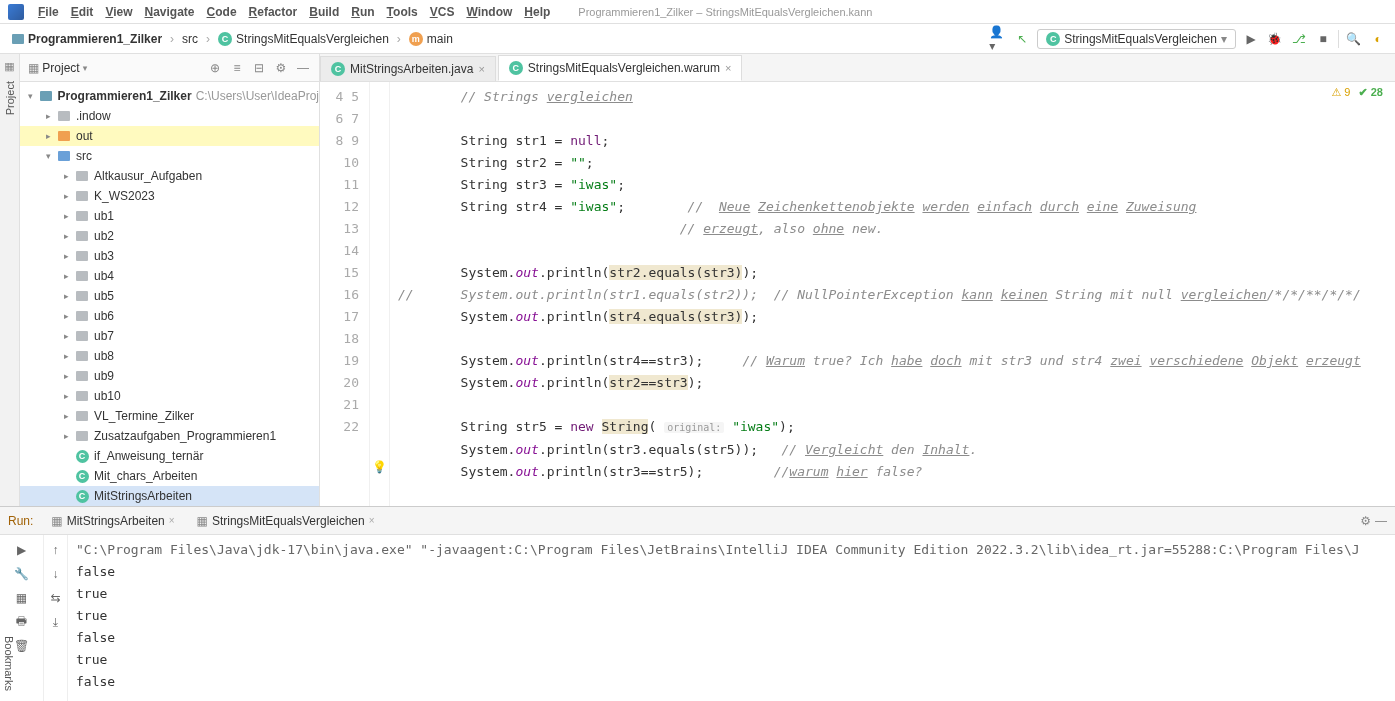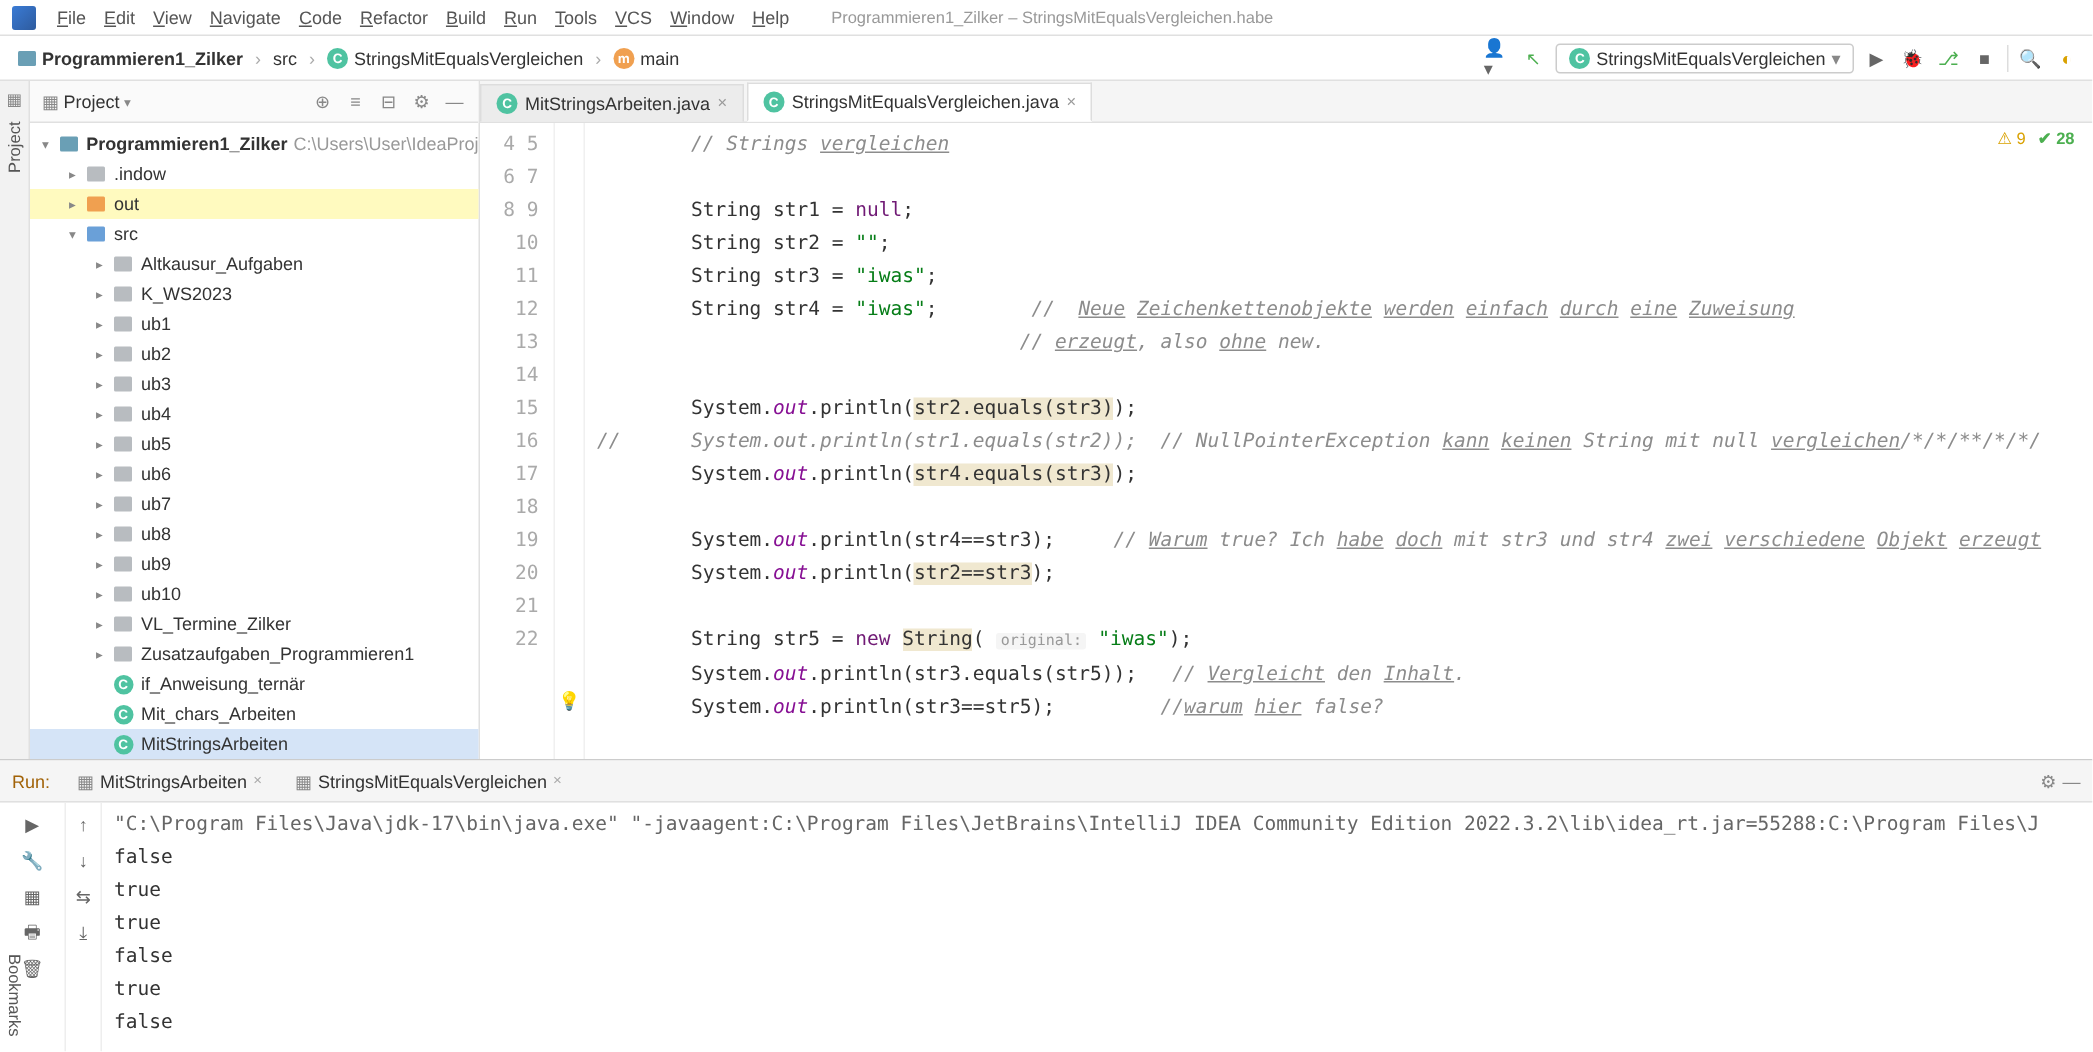--- a/index.html
+++ b/index.html
@@ -1,19 +1,19 @@
 <!DOCTYPE html>
 <html><head>
 <meta charset="utf-8">
 <style>
 * { box-sizing: border-box; margin: 0; padding: 0; }
 body { font-family: -apple-system, "Segoe UI", sans-serif; font-size: 12px; background: #fff; color: #333; overflow: hidden; height: 701px; width: 1395px; position: relative; }
 .menubar { display: flex; align-items: center; height: 24px; padding: 0 8px; border-bottom: 1px solid #e0e0e0; gap: 2px; }
 .menubar .logo { width: 16px; height: 16px; background: linear-gradient(135deg,#3a7bd5,#2e5b9e); border-radius:2px; margin-right:6px; }
-.menubar .mitem { padding: 2px 6px; cursor: pointer; color:#555; }
+.menubar .mitem { padding: 2px 6px; cursor: pointer; color:#555;font-weight:bold; }
 .menubar .title-path { margin-left: 20px; color: #999; font-size: 11px; }
 .navbar { display: flex; align-items: center; height: 30px; padding: 0 8px; border-bottom: 1px solid #e0e0e0; justify-content: space-between; }
 .breadcrumb { display: flex; align-items: center; gap: 4px; font-size: 12px; }
 .breadcrumb .sep { color: #aaa; }
 .breadcrumb .chip { display:flex; align-items:center; gap:4px; padding:1px 4px; }
 .right-tools { display:flex; align-items:center; gap:6px; }
 .right-tools .ico { width:18px; height:18px; display:flex; align-items:center; justify-content:center; cursor:pointer; color:#666; }
 .run-config { border:1px solid #ccc; border-radius:3px; padding:2px 8px; display:flex; align-items:center; gap:4px; min-width:180px; background:#fff; font-size:12px; }
 .play-ico { color:#4caf50; }
 .bug-ico { color:#4caf50; }
@@ -86,21 +86,21 @@
       <span class="mitem"><u>N</u>avigate</span>
       <span class="mitem"><u>C</u>ode</span>
       <span class="mitem"><u>R</u>efactor</span>
       <span class="mitem"><u>B</u>uild</span>
       <span class="mitem"><u>R</u>un</span>
       <span class="mitem"><u>T</u>ools</span>
       <span class="mitem"><u>V</u>CS</span>
       <span class="mitem"><u>W</u>indow</span>
       <span class="mitem"><u>H</u>elp</span>
     </div>
-  <div class="title-path">Programmieren1_Zilker – StringsMitEqualsVergleichen.habe</div>
+  <div class="title-path">Programmieren1_Zilker – StringsMitEqualsVergleichen.kann</div>
 </div>
 
 <div class="navbar">
   <div class="breadcrumb">
     <span class="chip">
         <span class="fld-ico"></span>
         <b>Programmieren1_Zilker</b>
       </span>
     <span class="sep">›</span>
     <span class="chip">
@@ -309,21 +309,21 @@
 
   <div class="editor-area">
     <div class="tabs" id="ed-tabs">
         <div class="tab">
           <span class="ic-c">C</span>
           <span>MitStringsArbeiten.java</span>
           <span class="close">×</span>
         </div>
         <div class="tab active">
           <span class="ic-c">C</span>
-          <span>StringsMitEqualsVergleichen.java</span>
+          <span>StringsMitEqualsVergleichen.warum</span>
           <span class="close">×</span>
         </div>
       </div>
     <div class="editor-body">
       <div class="gutter" id="gutter">4
 5
 6
 7
 8
 9

